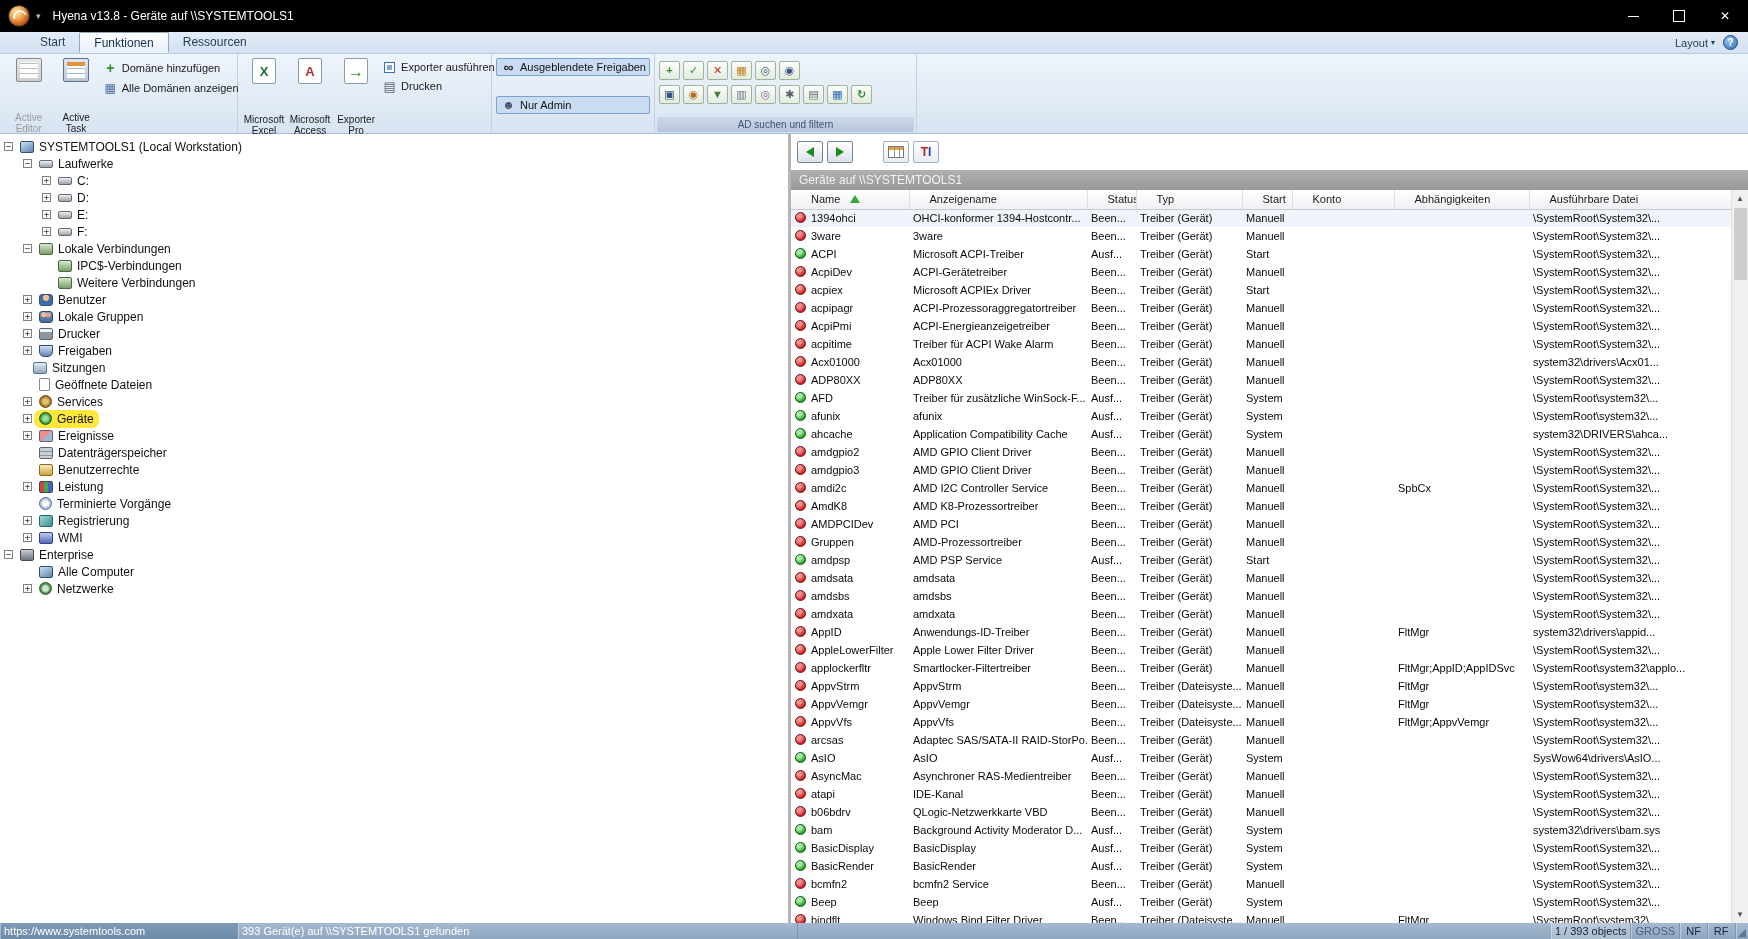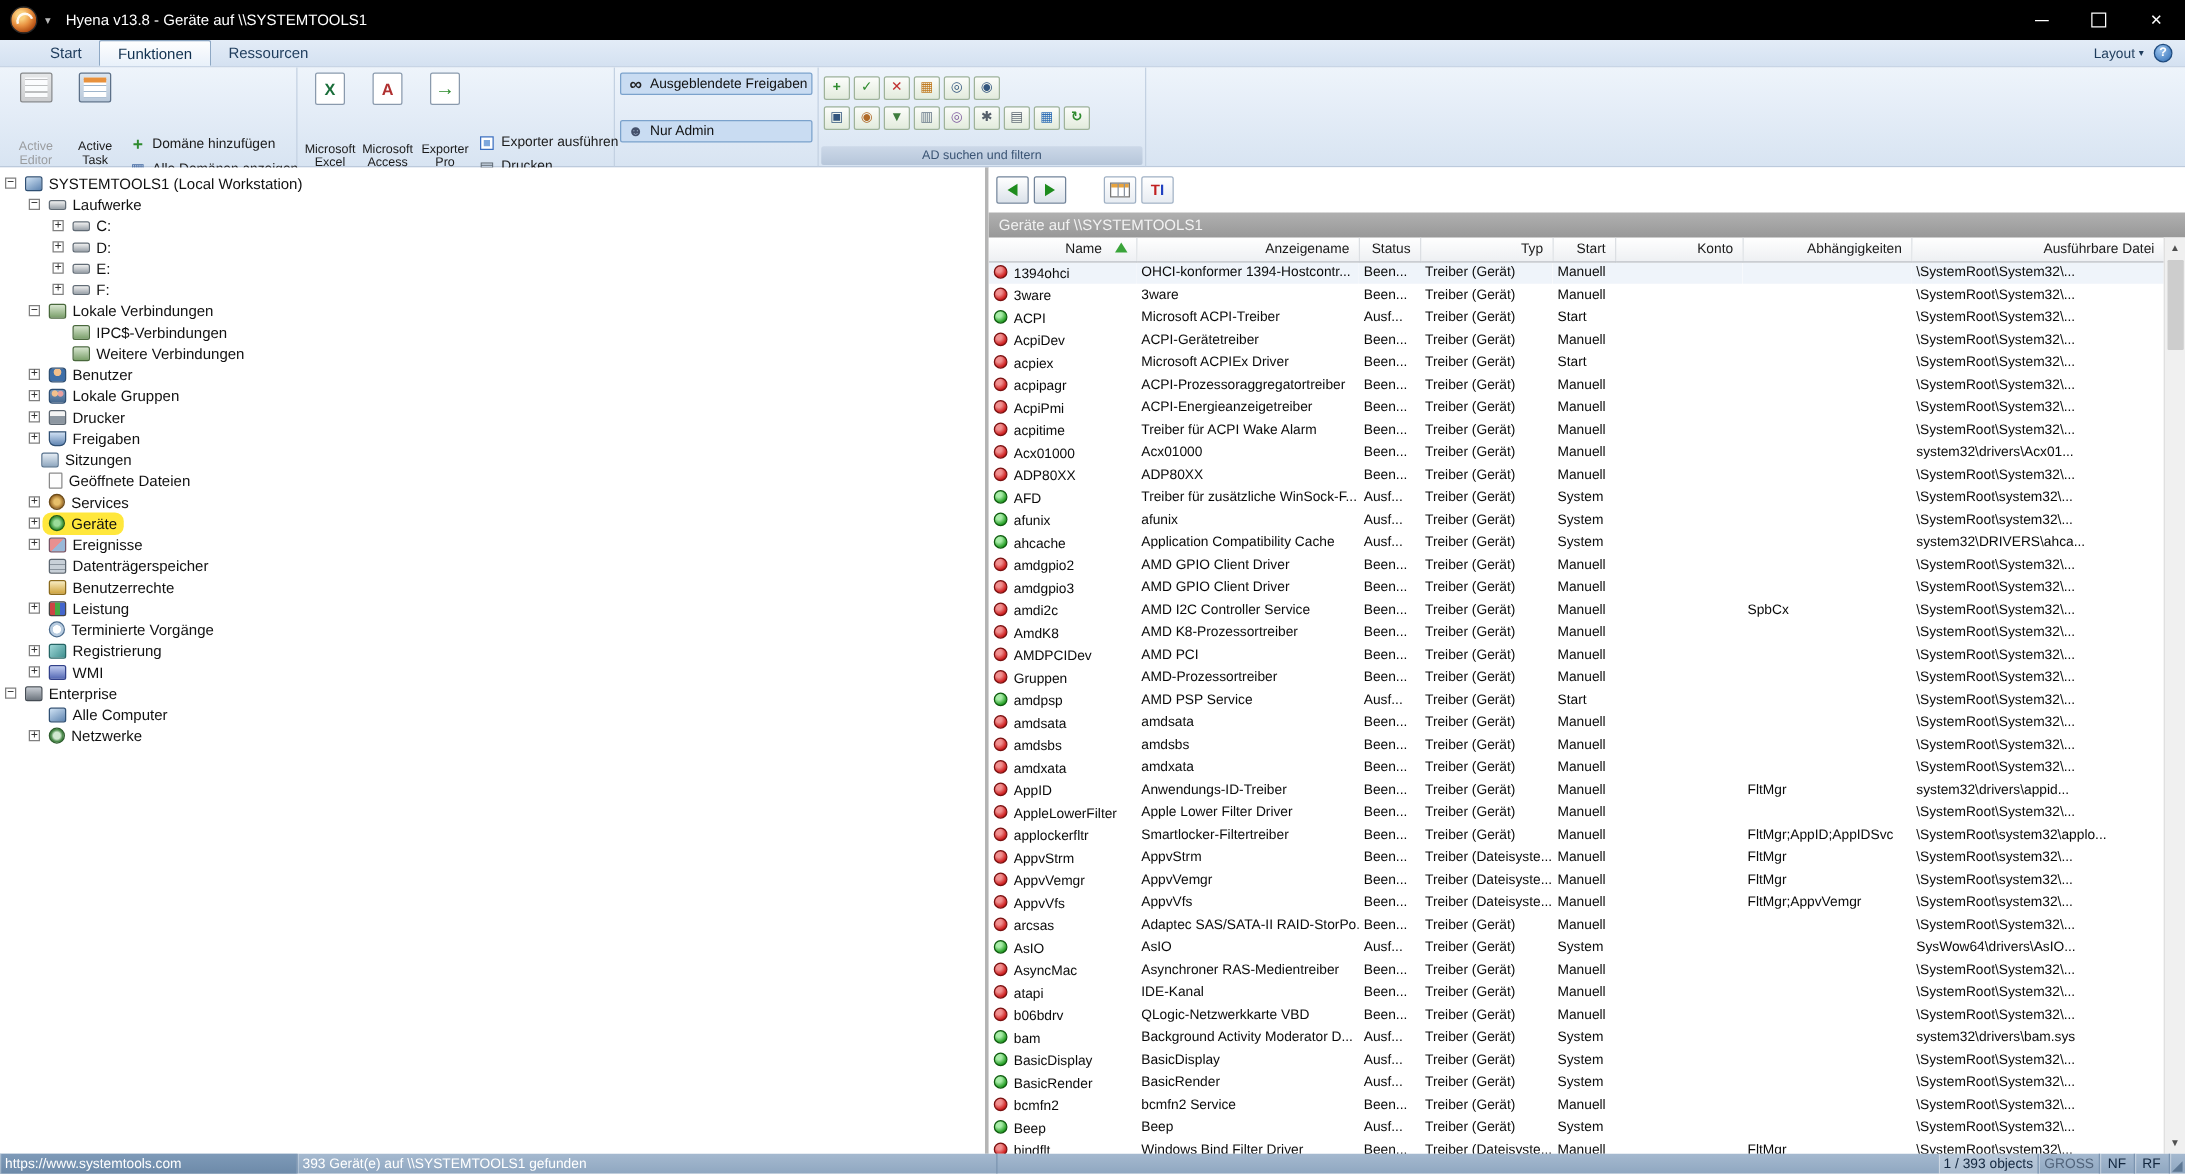--- a/index.html
+++ b/index.html
@@ -35,21 +35,21 @@
 
   
   .ribbon-body { height:80px; background:linear-gradient(#eef4fb,#d8e4f2); display:flex; flex:none; border-bottom:1px solid #a9bbd1; padding-left:2px; }
   .rgroup { display:flex; flex-direction:column; flex:none; border-right:1px solid #c3d1e2; }
   .rgroup-content { flex:1; display:flex; align-items:flex-start; padding:3px 4px 1px; gap:2px; }
   .rgroup-title { height:15px; margin:0 2px 1px; background:linear-gradient(#ccd8e8,#b6c6da); border-radius:2px; text-align:center; font-size:10px; line-height:15px; color:#3a5474; white-space:nowrap; overflow:hidden; }
   .g-ad { width:236px; } .g-exp { width:254px; } .g-comp { width:163px; } .g-adsearch { width:262px; }
   .bigbtn { width:48px; display:flex; flex-direction:column; align-items:center; text-align:center; font-size:10px; line-height:11px; color:#1a1a1a; padding:1px 0; border-radius:2px; }
   .bigbtn.disabled { color:#8a8a8a; filter:grayscale(1); opacity:.8; }
   .bigbtn-label { white-space:normal;margin-top:28px; }
-  .sbcol { display:flex; flex-direction:column; gap:4px; padding-top:3px; min-width:0;margin-top:47px; }
+  .sbcol { display:flex; flex-direction:column; gap:4px; padding-top:3px; min-width:0; }
   .smallbtn { display:flex; align-items:center; gap:4px; font-size:11px; color:#1a1a1a; padding:1px 2px; white-space:nowrap; }
   .togglebtn { display:flex; align-items:center; gap:4px; font-size:11px; padding:1px 4px; border:1px solid transparent; white-space:nowrap; border-radius:2px; }
   .togglebtn.on { background:#c9dcf2; border-color:#7ba2cc; }
   .vert { flex-direction:column; align-items:stretch; gap:20px; padding-top:4px; }
 
   
   .pgicon { width:24px; height:26px; background:#fff; border:1px solid #8a9aad; border-radius:2px; margin-bottom:2px; display:flex; align-items:center; justify-content:center; font-weight:bold; font-size:13px; }
   .pg-x::after { content:"X"; color:#1a6e3a; }
   .pg-a::after { content:"A"; color:#b03030; }
   .pg-arrow::after { content:"→"; color:#2a8a2a; font-size:16px; }
@@ -115,21 +115,21 @@
   .ic-grid { width:16px; height:12px; border:1px solid #777; background:#fff; position:relative; box-shadow:inset 0 3px 0 #e8a33d; }
   .ic-grid::after { content:""; position:absolute; left:5px; top:0; bottom:0; width:1px; background:#8a93a0; box-shadow:5px 0 0 #8a93a0; }
   .ic-ti { font-size:12px; font-weight:bold; line-height:1; }
   .ic-ti::before { content:"T"; color:#c02020; }
   .ic-ti::after { content:"I"; color:#2040c0; }
   .panel-header { height:20px; flex:none; background:linear-gradient(#b0b0b0,#989898); color:#f2f2f2; font-size:12px; line-height:20px; padding:0 8px; white-space:nowrap; overflow:hidden; }
 
   .grid-area { flex:1; display:flex; min-height:0; }
   .grid { flex:1; overflow:hidden; }
   table { border-collapse:collapse; table-layout:fixed; width:940px; font-size:11px; }
-  th { height:19px; font-weight:normal; text-align:right; padding:0 7px; background:linear-gradient(#ffffff,#eef0f3); border-right:1px solid #dcdfe3; border-bottom:1px solid #c6cacf; color:#1a1a1a; white-space:nowrap; overflow:hidden; }
+  th { height:19px; font-weight:normal; text-align:left; padding:0 20px; background:linear-gradient(#ffffff,#eef0f3); border-right:1px solid #dcdfe3; border-bottom:1px solid #c6cacf; color:#1a1a1a; white-space:nowrap; overflow:hidden; }
   td { height:18px; padding:0 4px; white-space:nowrap; overflow:hidden; color:#0a0a0a; }
   tr.selected td { background:#eff4fa; }
   .devicon { display:inline-block; width:11px; height:11px; border-radius:50%; margin-right:5px; vertical-align:-1px; }
   .devicon.red { background:radial-gradient(circle at 35% 30%, #f09090 0 25%, #cf2020 70%, #8c0f0f); border:1px solid #7a1010; }
   .devicon.green { background:radial-gradient(circle at 35% 30%, #a8eca8 0 25%, #28a228 70%, #136613); border:1px solid #0f5c0f; }
   .sort-asc { display:inline-block; width:0; height:0; border-left:5px solid transparent; border-right:5px solid transparent; border-bottom:8px solid #3aa43a; margin-left:10px; vertical-align:0; }
 
   .vscroll { width:17px; flex:none; background:#f0f0f0; border-left:1px solid #e0e0e0; display:flex; flex-direction:column; align-items:center; }
   .scroll-arrow { width:17px; height:17px; display:flex; align-items:center; justify-content:center; font-size:8px; color:#505050; }
   .scroll-arrow.up::after { content:"▲"; }

